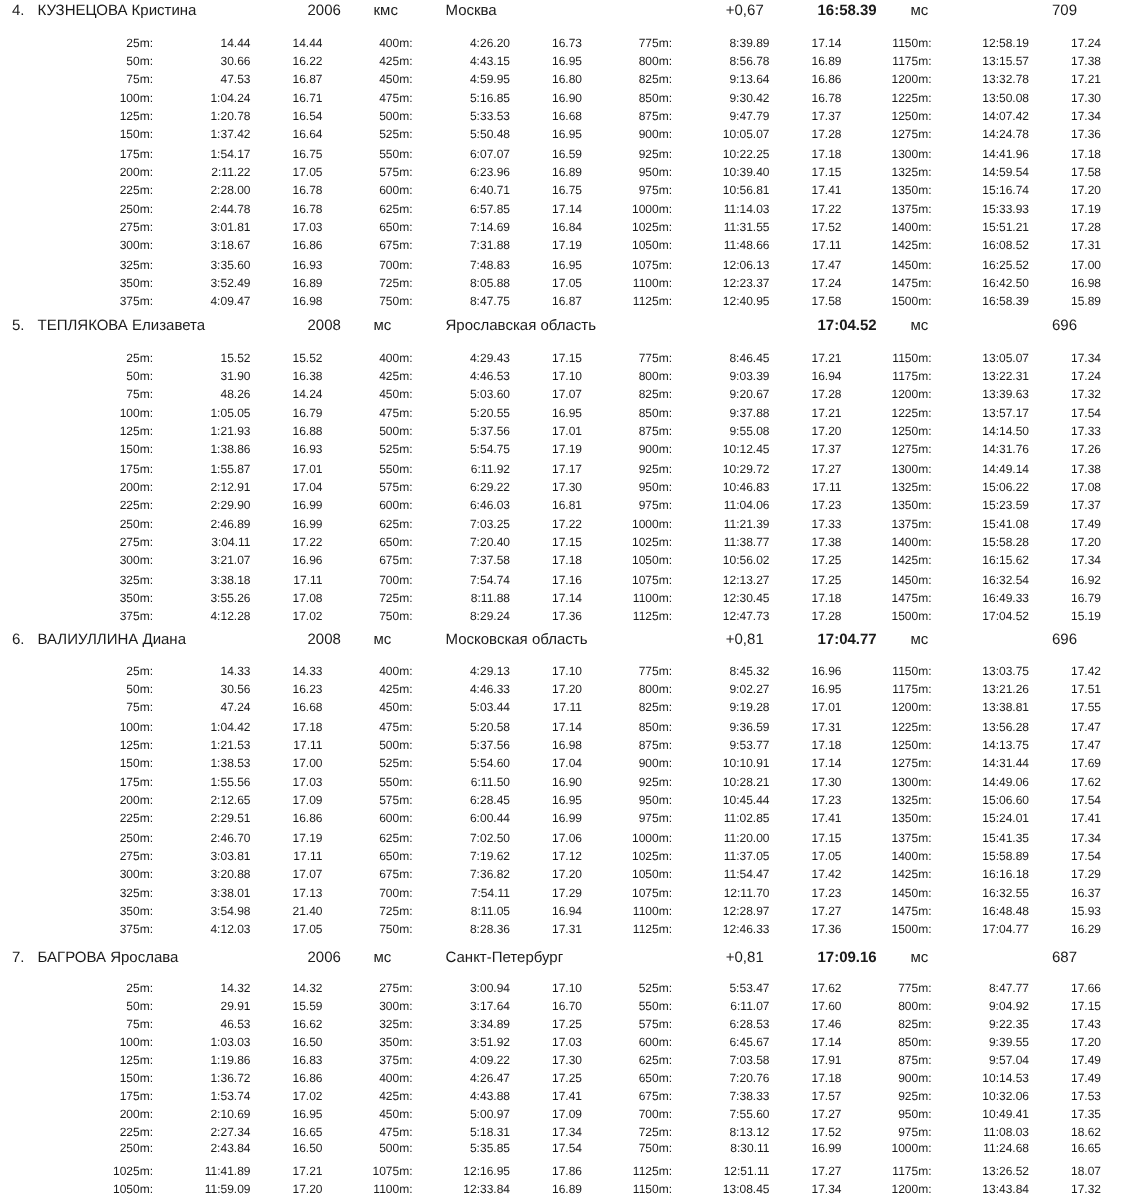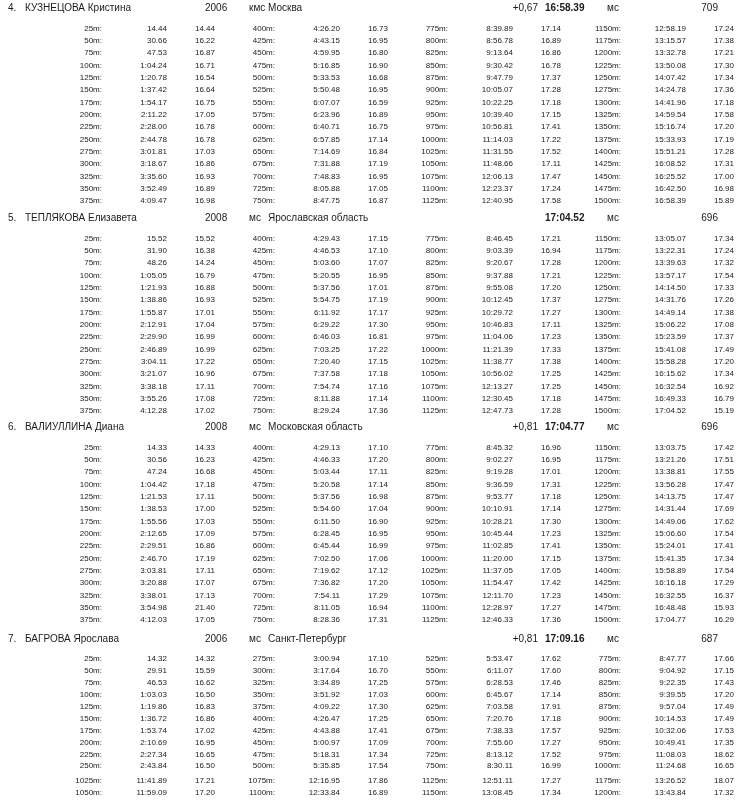--- a/index.html
+++ b/index.html
@@ -6,22 +6,22 @@
   .page{position:relative;width:750px;height:800px;background:#ffffff;color:#1b1b1b;
         font-family:"Liberation Sans",sans-serif;overflow:hidden}
   .block{position:absolute;left:0;width:750px}
   #b4{top:2px}#b5{top:212px}#b6{top:421px}#b7{top:633px}
   .hdr{position:relative;height:17px;font-size:10px}
   .hdr span{position:absolute;top:0;white-space:nowrap}
   .place{left:8px}
   .name{left:25px}
   .year{left:205px}
   .rank{left:249px}
-  .region{left:268px}
-  .reaction{left:495px;width:43px;text-align:right}
+  .region{left:297px}
+  .reaction{left:475px;width:43px;text-align:center}
   .final{left:545px;font-weight:bold}
   .final-rank{left:607px}
   .points{left:678px;width:40px;text-align:right}
   .splits{border-collapse:collapse;margin-left:42px;margin-top:3px;table-layout:fixed;font-size:8px}
   .splits td{padding:0;white-space:nowrap;text-align:right;height:12.35px;vertical-align:middle}
   .splits td:nth-child(3n+1){width:60px}
   .splits td:nth-child(3n+2){width:65px}
   .splits td:nth-child(3n){width:48px}
   #b7 .splits td{height:11.9px}
   #b7 .splits tr:nth-child(11) td{padding-top:3px}
@@ -611,21 +611,21 @@
             <td>17.23</td>
             <td>1325m:</td>
             <td>15:06.60</td>
             <td>17.54</td>
           </tr>
           <tr>
             <td>225m:</td>
             <td>2:29.51</td>
             <td>16.86</td>
             <td>600m:</td>
-            <td>6:45.44</td>
+            <td>6:00.44</td>
             <td>16.99</td>
             <td>975m:</td>
             <td>11:02.85</td>
             <td>17.41</td>
             <td>1350m:</td>
             <td>15:24.01</td>
             <td>17.41</td>
           </tr>
           <tr>
             <td>250m:</td>

